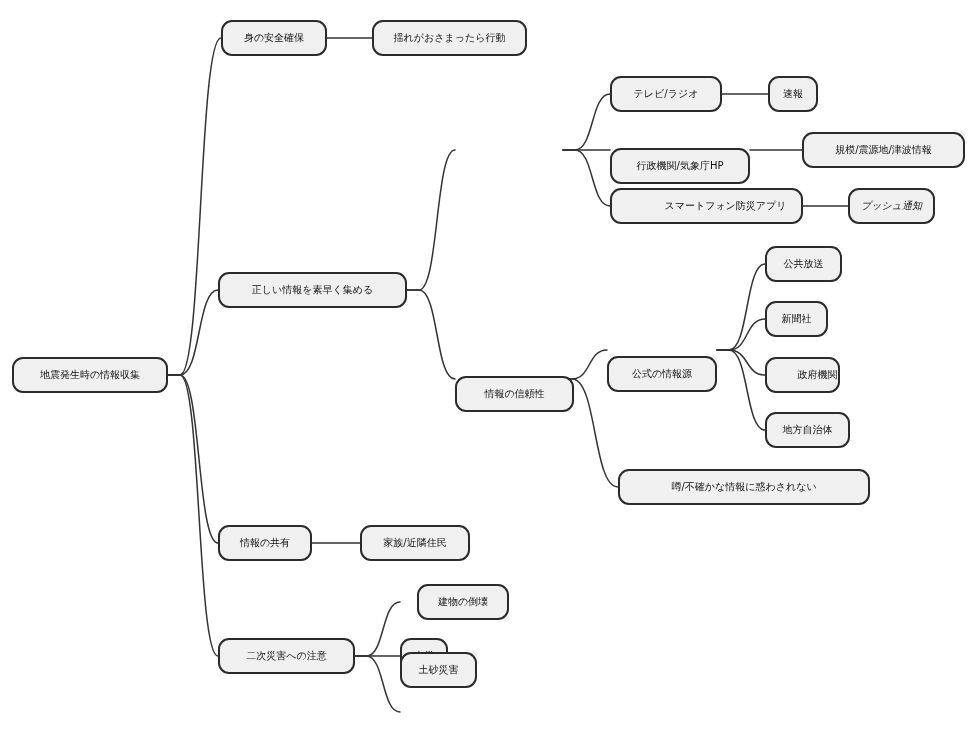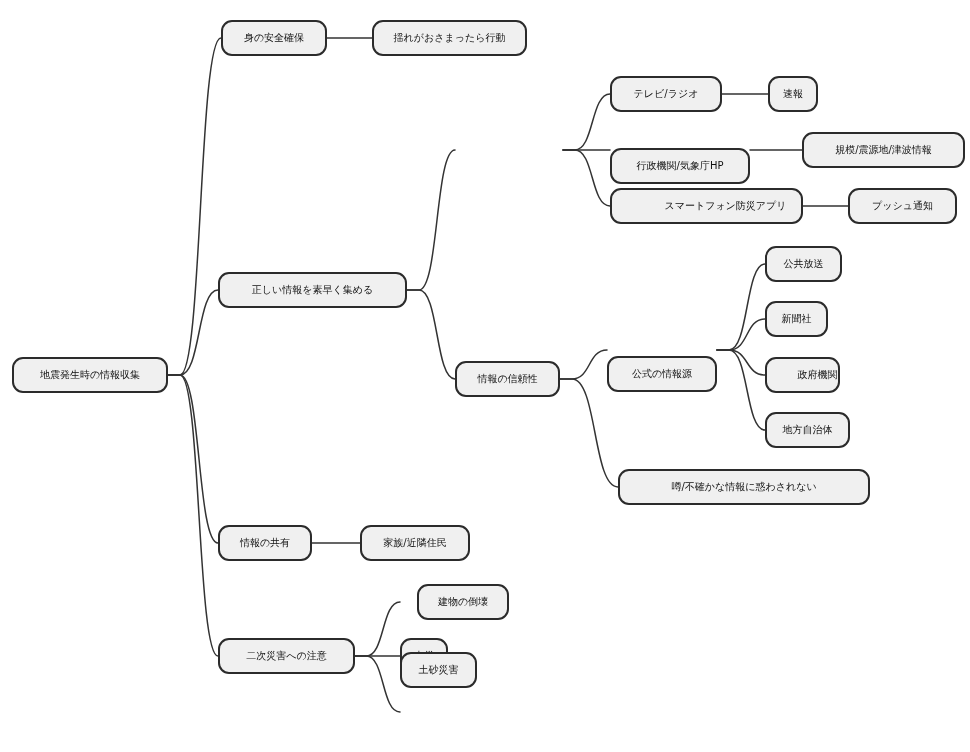--- a/index.html
+++ b/index.html
@@ -100,24 +100,24 @@
     </div>
     <div class="node" style="left: 610px; top: 150px; width: 140px; margin-top: 16px;">
       <span>行政機関/気象庁HP</span>
     </div>
     <div class="node" style="left: 802px; top: 150px; width: 163px;">
       <span>規模/震源地/津波情報</span>
     </div>
     <div class="node" style="left: 610px; top: 206px; width: 193px; padding-left: 42px;">
       <span>スマートフォン防災アプリ</span>
     </div>
-    <div class="node" style="left: 848px; top: 206px; width: 109px;">
+    <div class="node" style="left: 848px; top: 206px; width: 87px; font-style: italic;">
       <span>プッシュ通知</span>
     </div>
-    <div class="node" style="left: 455px; top: 379px; width: 105px; text-align: center;">
+    <div class="node" style="left: 455px; top: 394px; width: 119px; text-align: center;">
       <span>情報の信頼性</span>
     </div>
     <div class="node" style="left: 607px; top: 350px; width: 110px; margin-top: 24px;">
       <span>公式の情報源</span>
     </div>
     <div class="node" style="left: 765px; top: 264px; width: 77px;">
       <span>公共放送</span>
     </div>
     <div class="node" style="left: 765px; top: 319px; width: 63px;">
       <span>新聞社</span>

